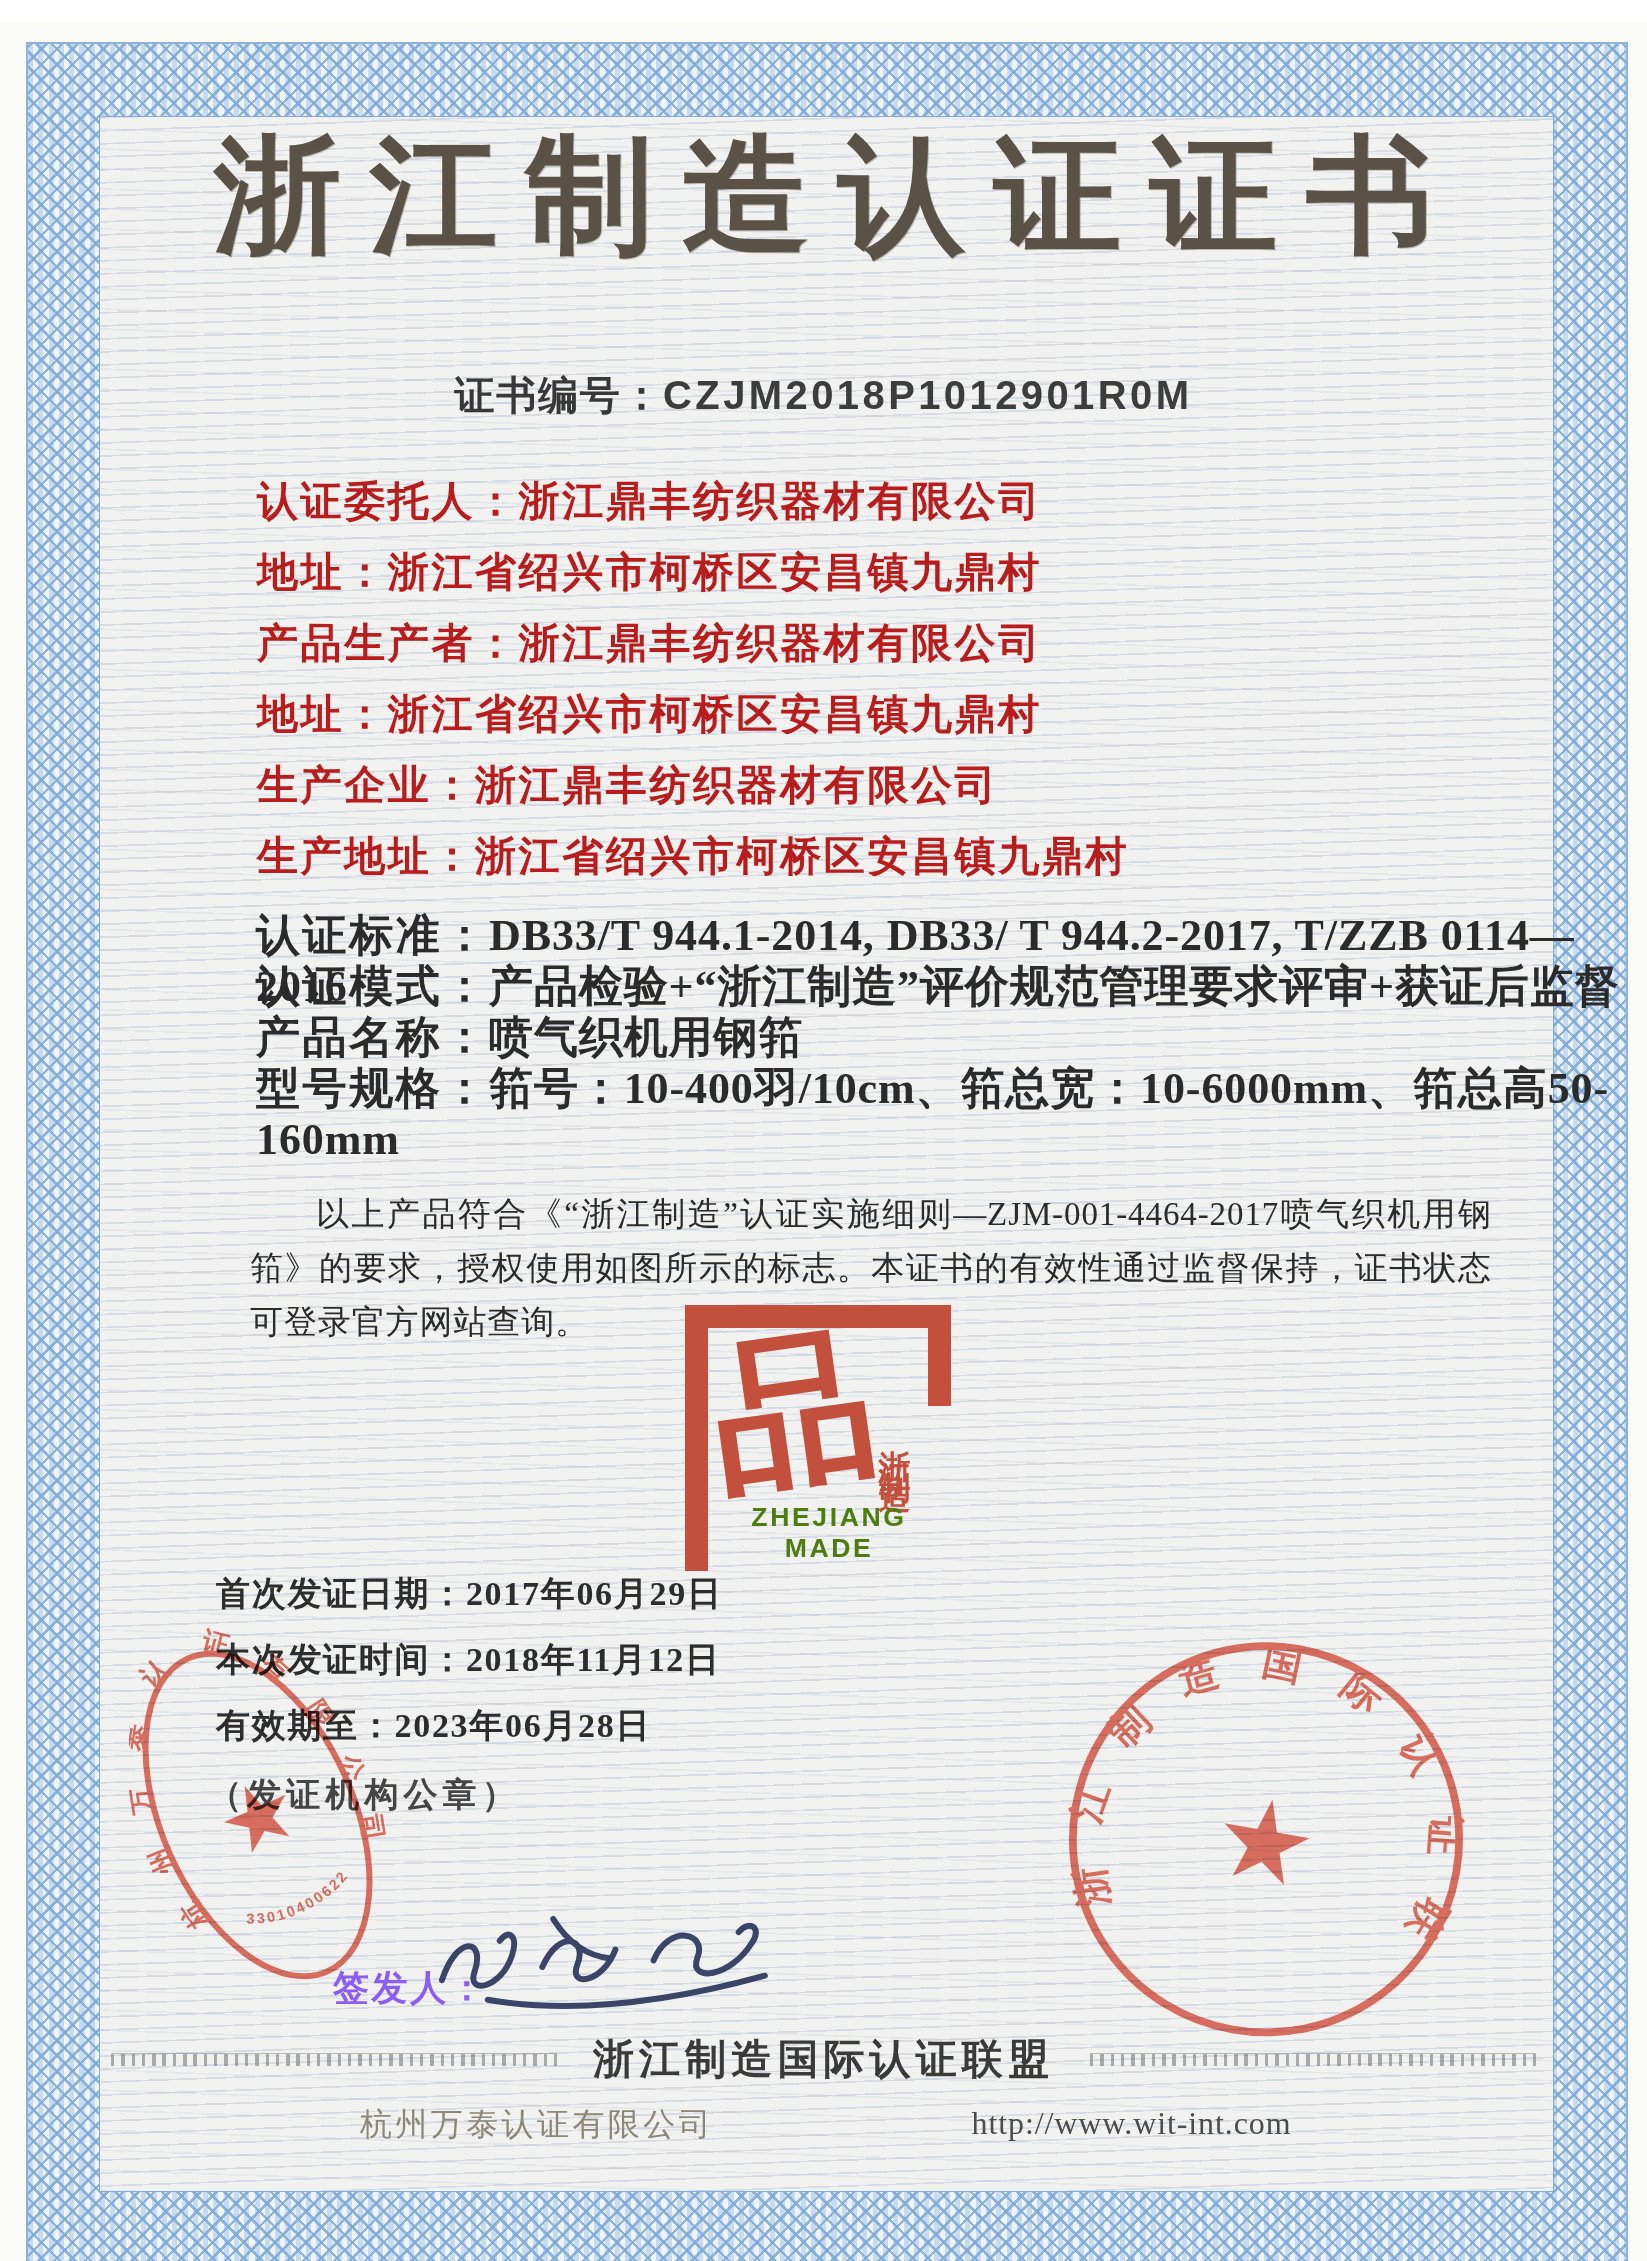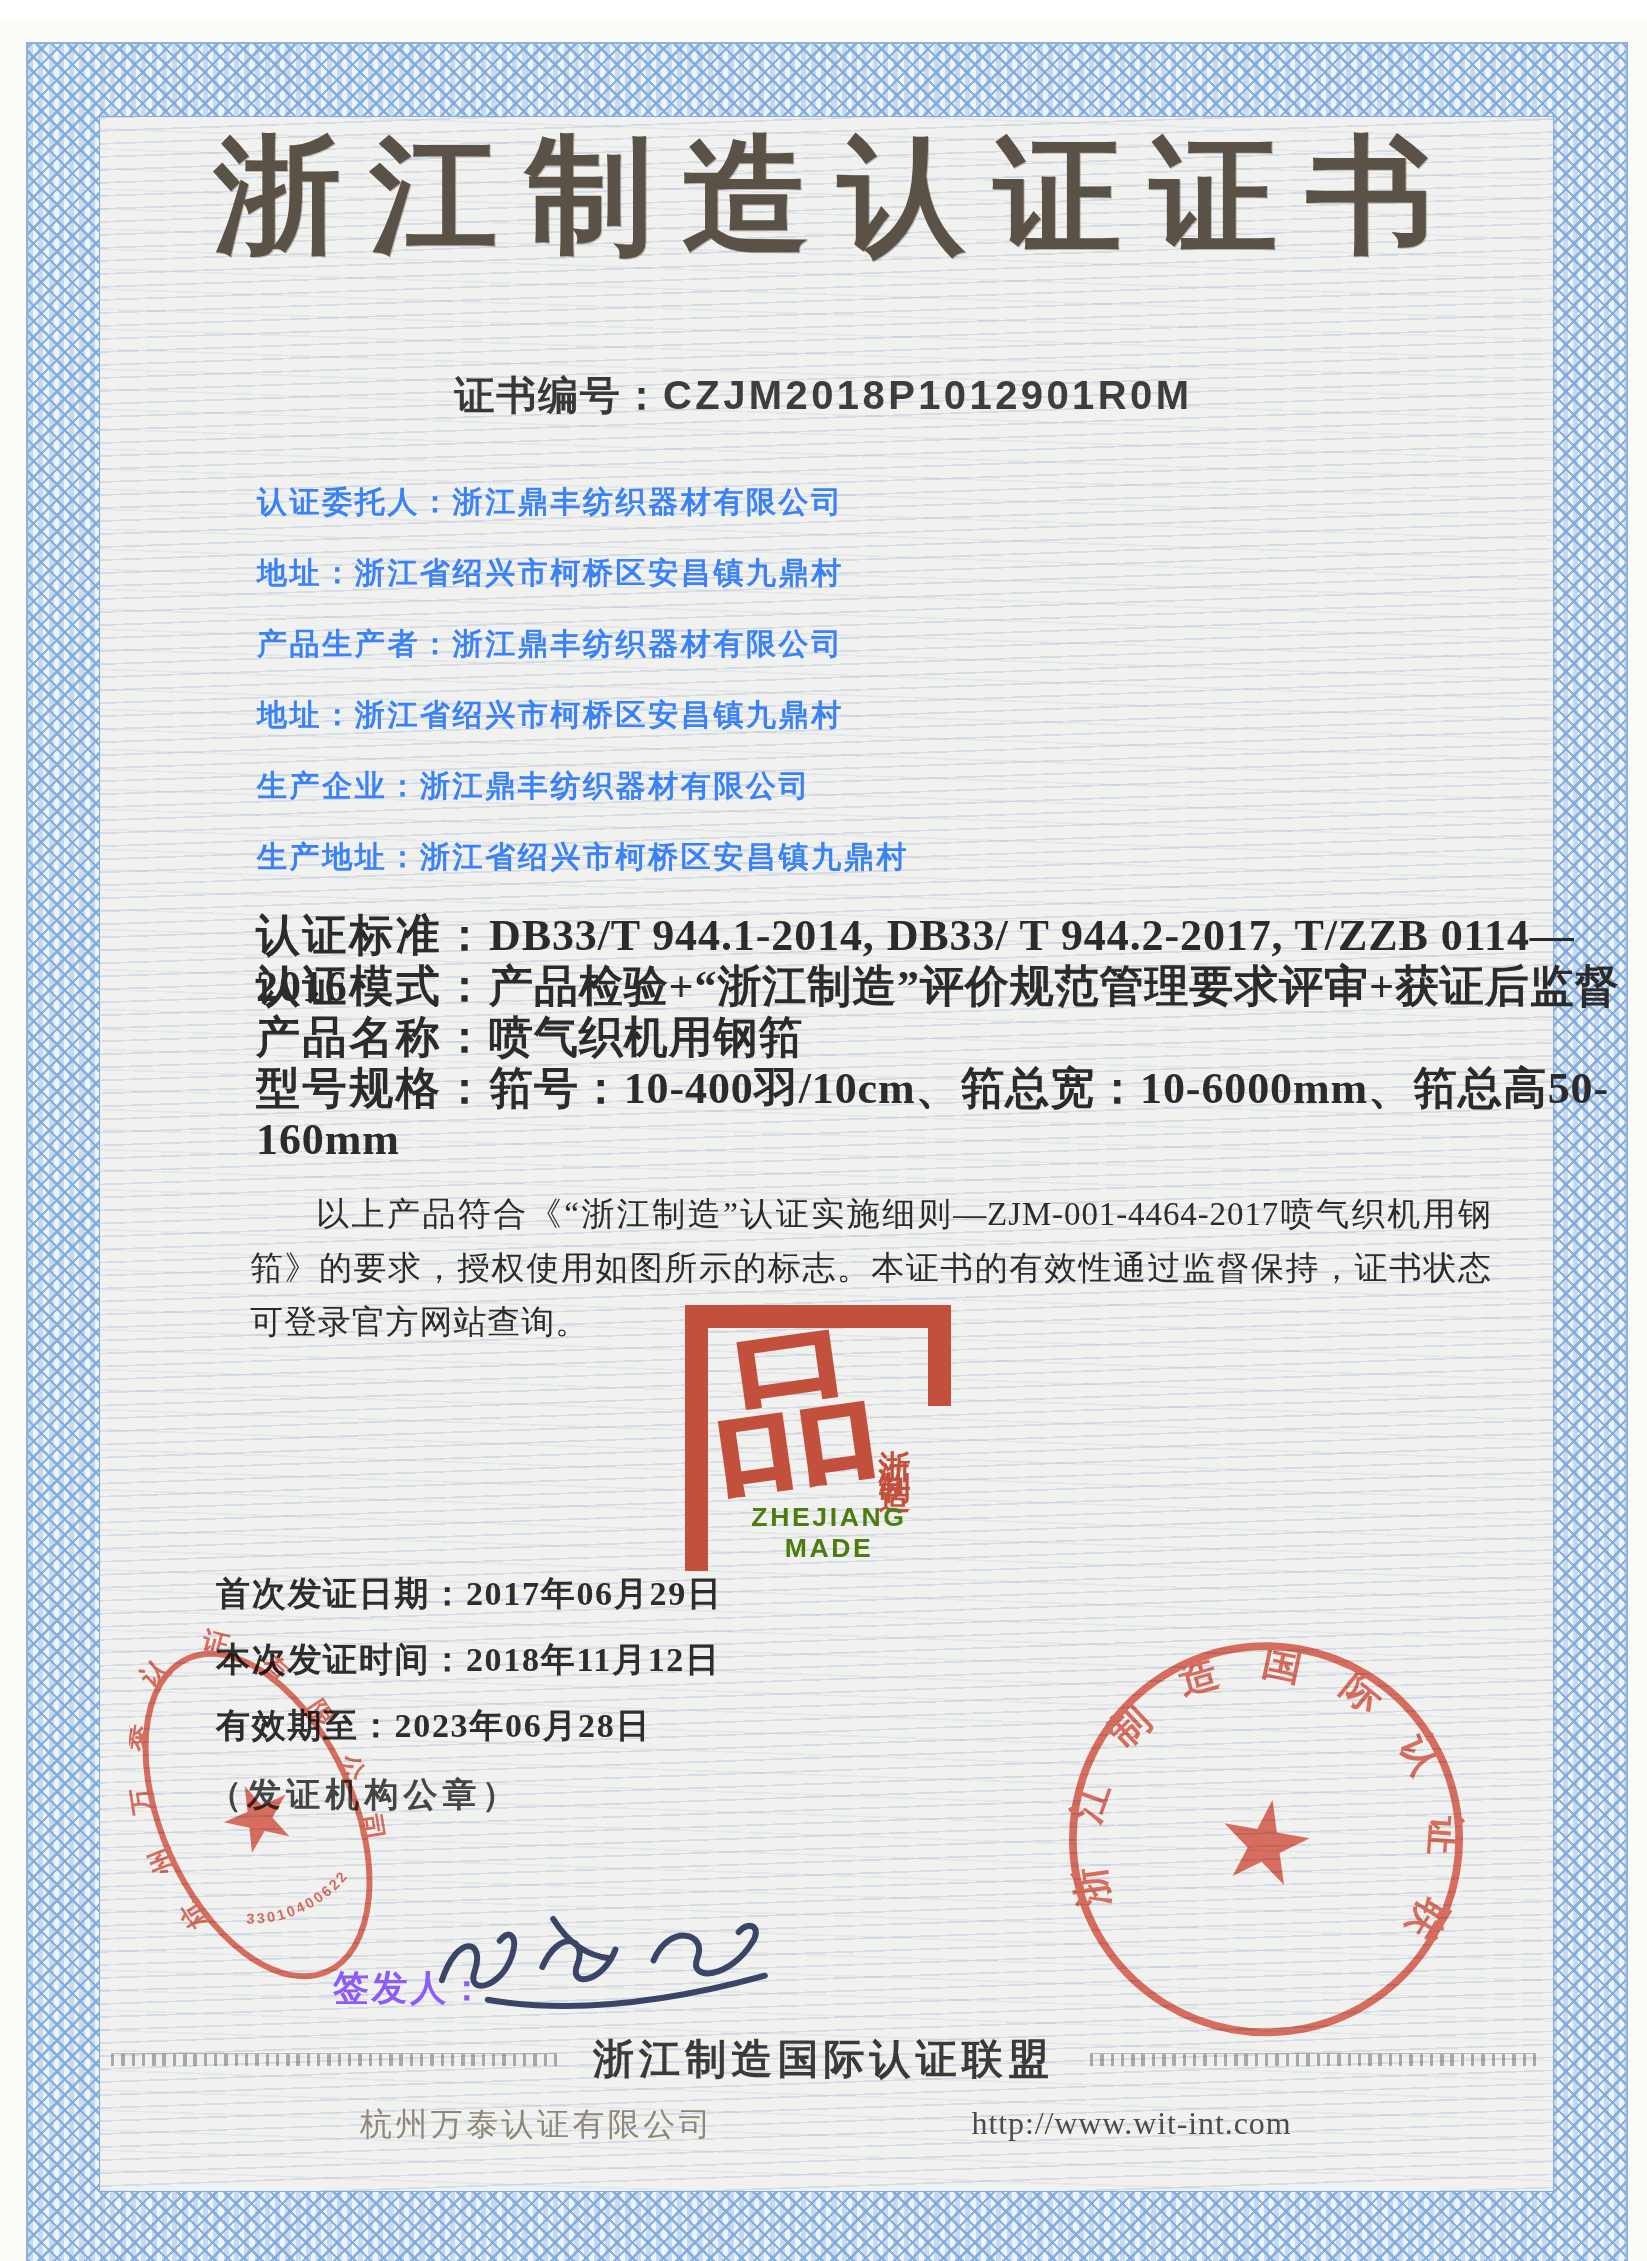--- a/index.html
+++ b/index.html
@@ -20,21 +20,21 @@
          background-image:
            repeating-linear-gradient(178deg, rgba(148,168,204,.30) 0 1.7px, rgba(148,168,204,0) 1.7px 13px),
            repeating-linear-gradient(2deg, rgba(148,168,204,.14) 0 1.7px, rgba(148,168,204,0) 1.7px 20px);}
   .abs{position:absolute;}
   .title{left:0;top:82px;width:100%;text-align:center;font-size:127px;line-height:189px;
          font-weight:700;color:#5a5246;letter-spacing:29px;padding-left:29px;box-sizing:border-box;
          text-shadow:0.9px 0.9px 0 rgba(90,82,70,.35);}
   .certline{left:0;top:348px;width:100%;text-align:center;font-size:40px;color:#383838;
             font-weight:700;letter-spacing:1.7px;}
   .certline .num{font-family:"Liberation Sans","DejaVu Sans",sans-serif;font-weight:600;letter-spacing:3.4px;color:#3d3d3d;}
-  .fields{left:257px;top:446px;font-size:30px;font-weight:700;color:#3b82f6;}
+  .fields{left:257px;top:446px;font-size:41px;font-weight:700;color:#b91c1c;}
   .fields .frow{height:71px;line-height:71px;letter-spacing:2.6px;}
   .specs{left:256px;top:890px;font-size:44px;color:#2b2b2b;}
   .specs .frow{height:51px;line-height:51px;letter-spacing:0.9px;}
   .specs .flabel{font-weight:700;letter-spacing:2.6px;}
   .specs .fvalue{font-weight:600;}
   .statement{left:250px;top:1134px;width:1242px;font-size:33px;line-height:54px;
              text-align:justify;text-indent:2em;color:#2b2b2b;font-weight:500;letter-spacing:0.9px;}
   
   .logo{left:685px;top:1285px;width:266px;height:266px;}
   .logo .bar{position:absolute;background:#c2503c;}

